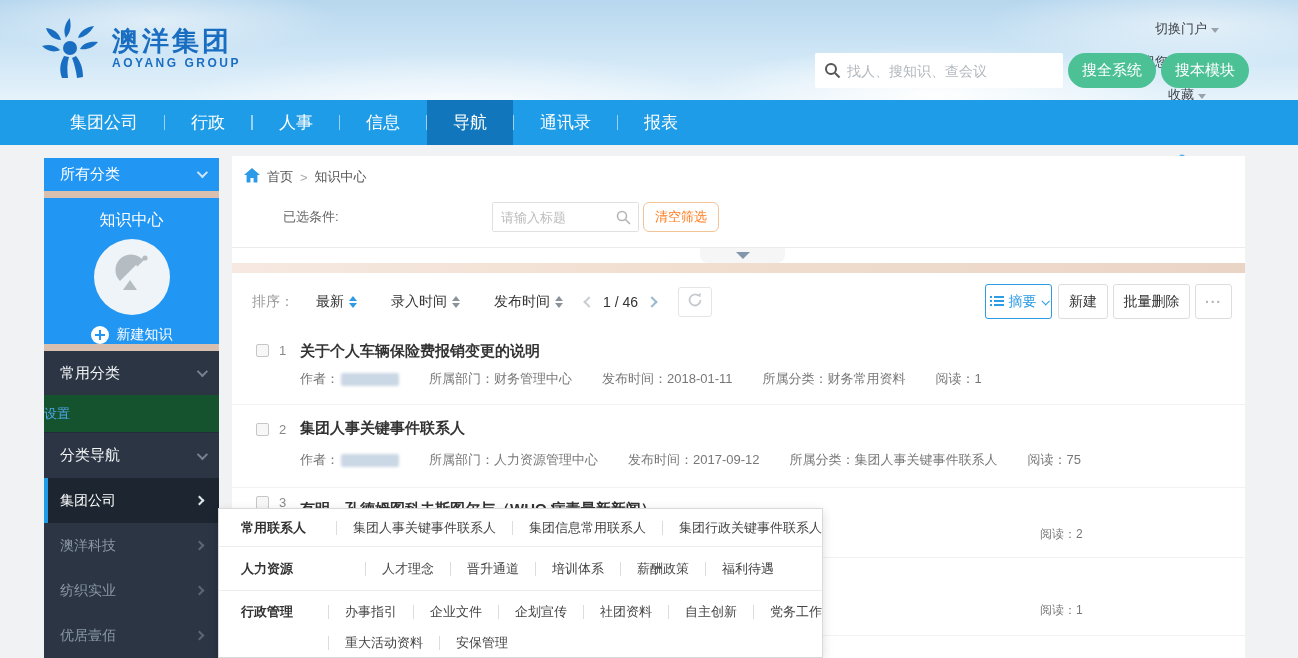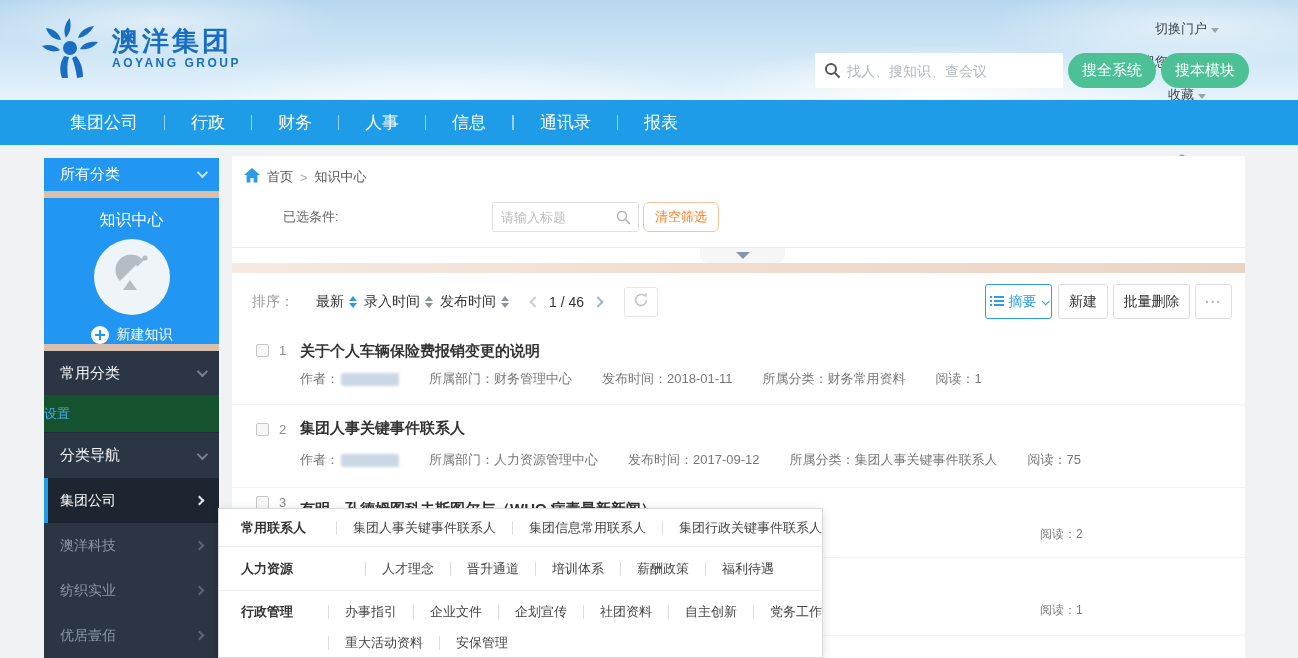--- a/index.html
+++ b/index.html
@@ -239,26 +239,26 @@
       <button class="pill-btn">搜全系统</button>
       <button class="pill-btn">搜本模块</button>
     </div>
   </div>
 
   <div class="navbar" id="nav">
       <div class="nav-item">集团公司</div>
       <span class="nav-sep"></span>
       <div class="nav-item">行政</div>
       <span class="nav-sep"></span>
-      <div class="nav-item">财务</div>
       <span class="nav-sep"></span>
       <div class="nav-item">人事</div>
       <span class="nav-sep"></span>
       <div class="nav-item">信息</div>
       <span class="nav-sep"></span>
+      <div class="nav-item active">导航</div>
       <span class="nav-sep"></span>
       <div class="nav-item">通讯录</div>
       <span class="nav-sep"></span>
       <div class="nav-item">报表</div>
     </div>
 
   <div class="sidebar">
     <div class="sb-all">
       <span>所有分类</span>
       <span class="chev-down"></span>
@@ -345,21 +345,21 @@
 
     <div class="filter-divider"></div>
     <div class="collapse-tab">
       <span class="tri-down-big"></span>
     </div>
     <div class="tan-bar"></div>
 
     <div class="toolbar">
       <div class="sort-area">
         <span class="sort-caption">排序：</span>
-        <span id="sorts" style="display:flex;gap:7px;">
+        <span id="sorts" style="display:flex;gap:34px;">
             <span class="sort-item">
               <span class="sort-label">最新</span>
               <span class="arrows active">
                 <i class="tri-up"></i>
                 <i class="tri-down"></i>
               </span>
             </span>
             <span class="sort-item">
               <span class="sort-label">录入时间</span>
               <span class="arrows">

